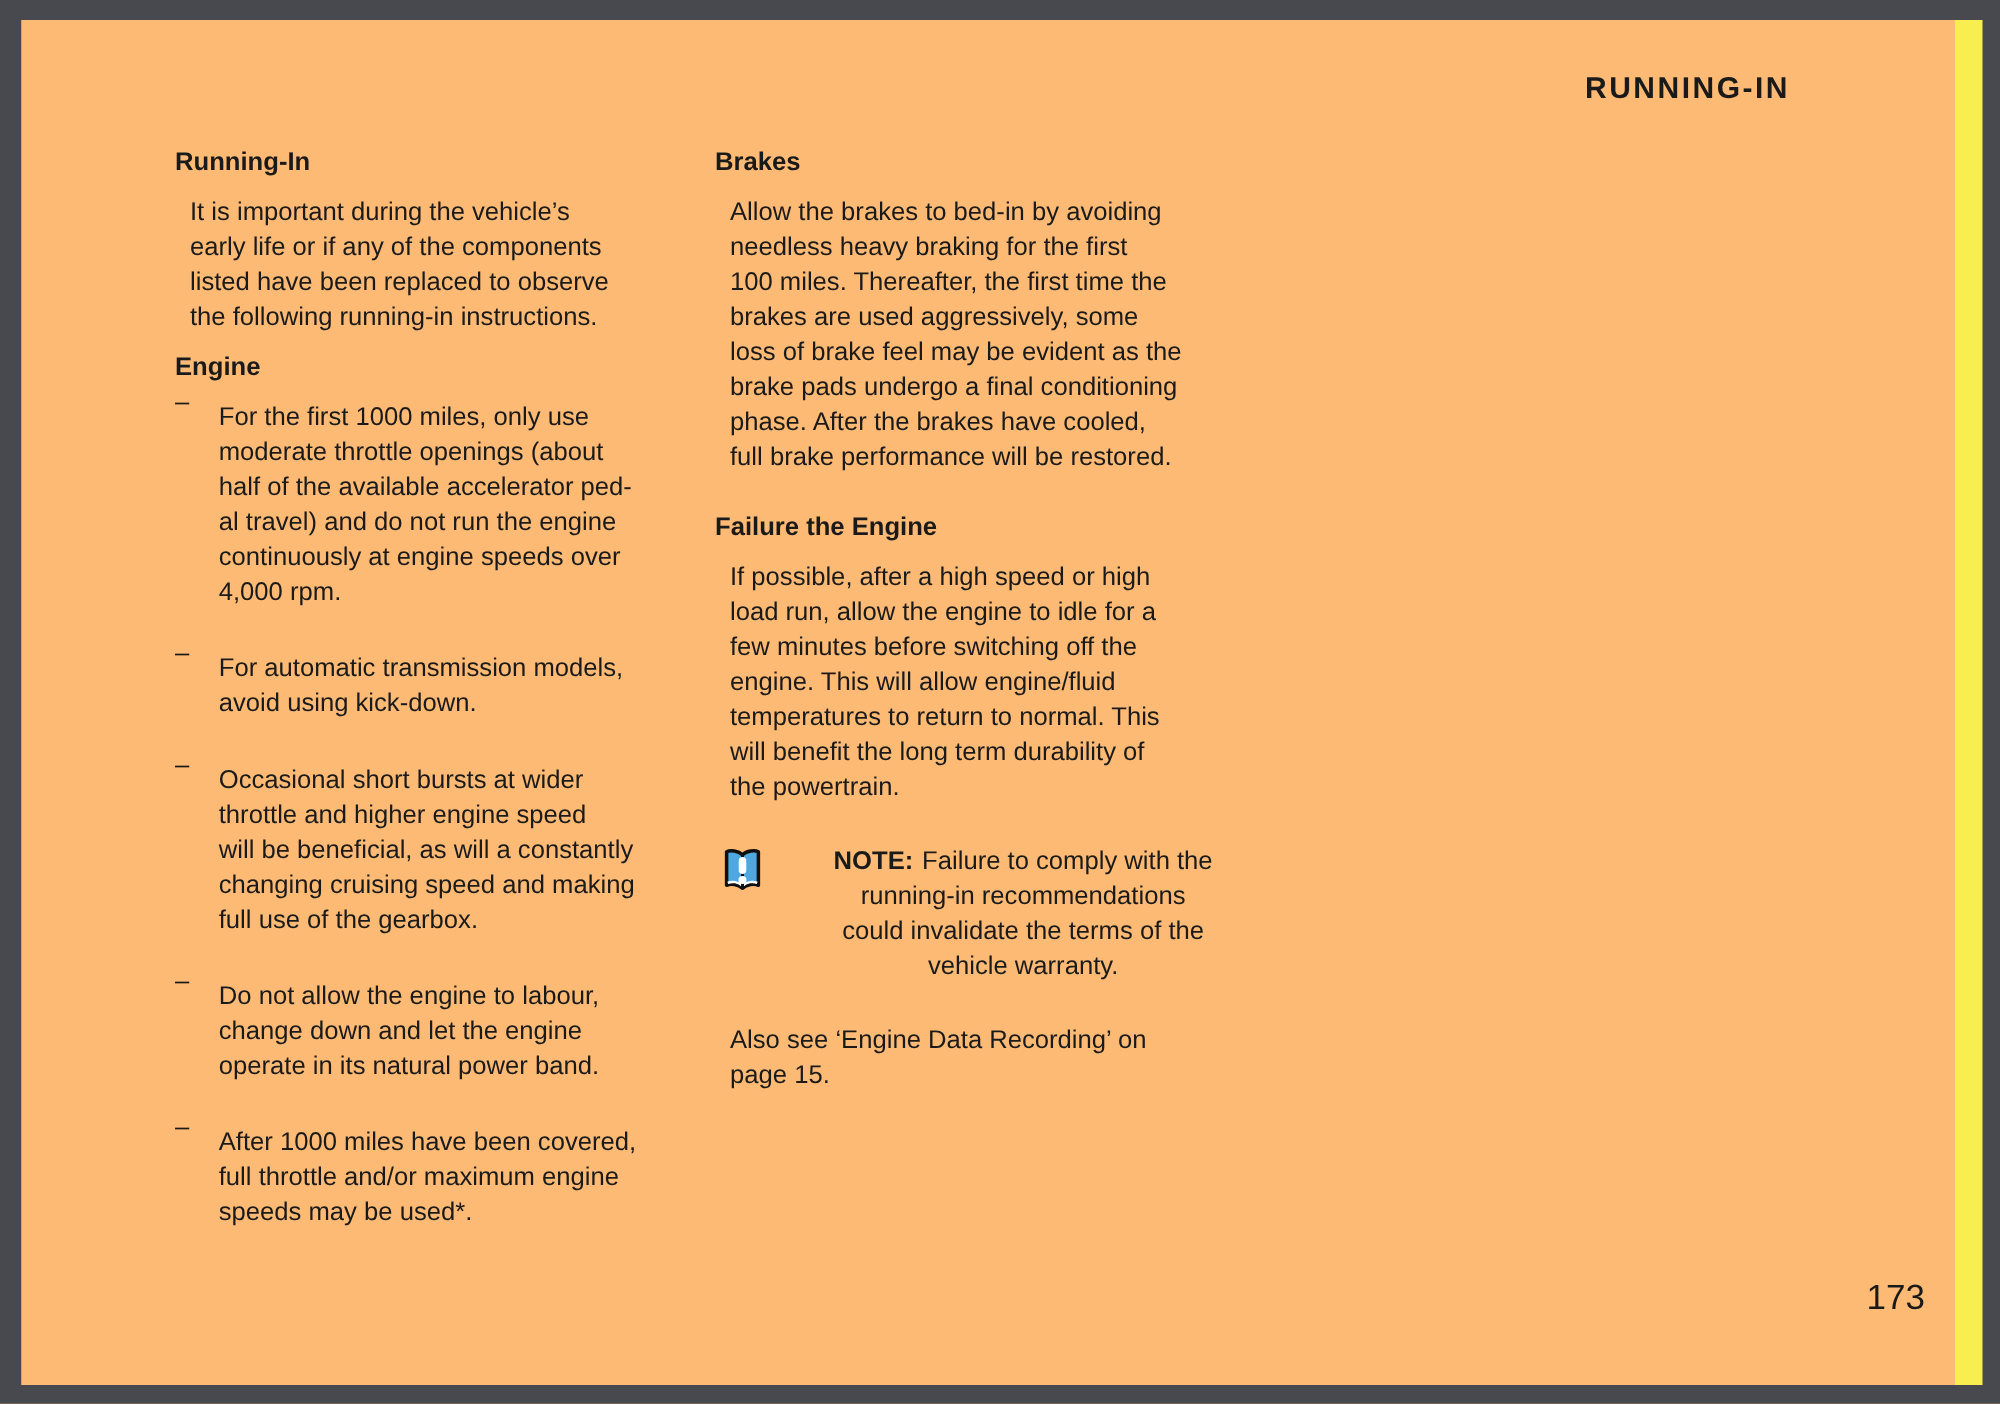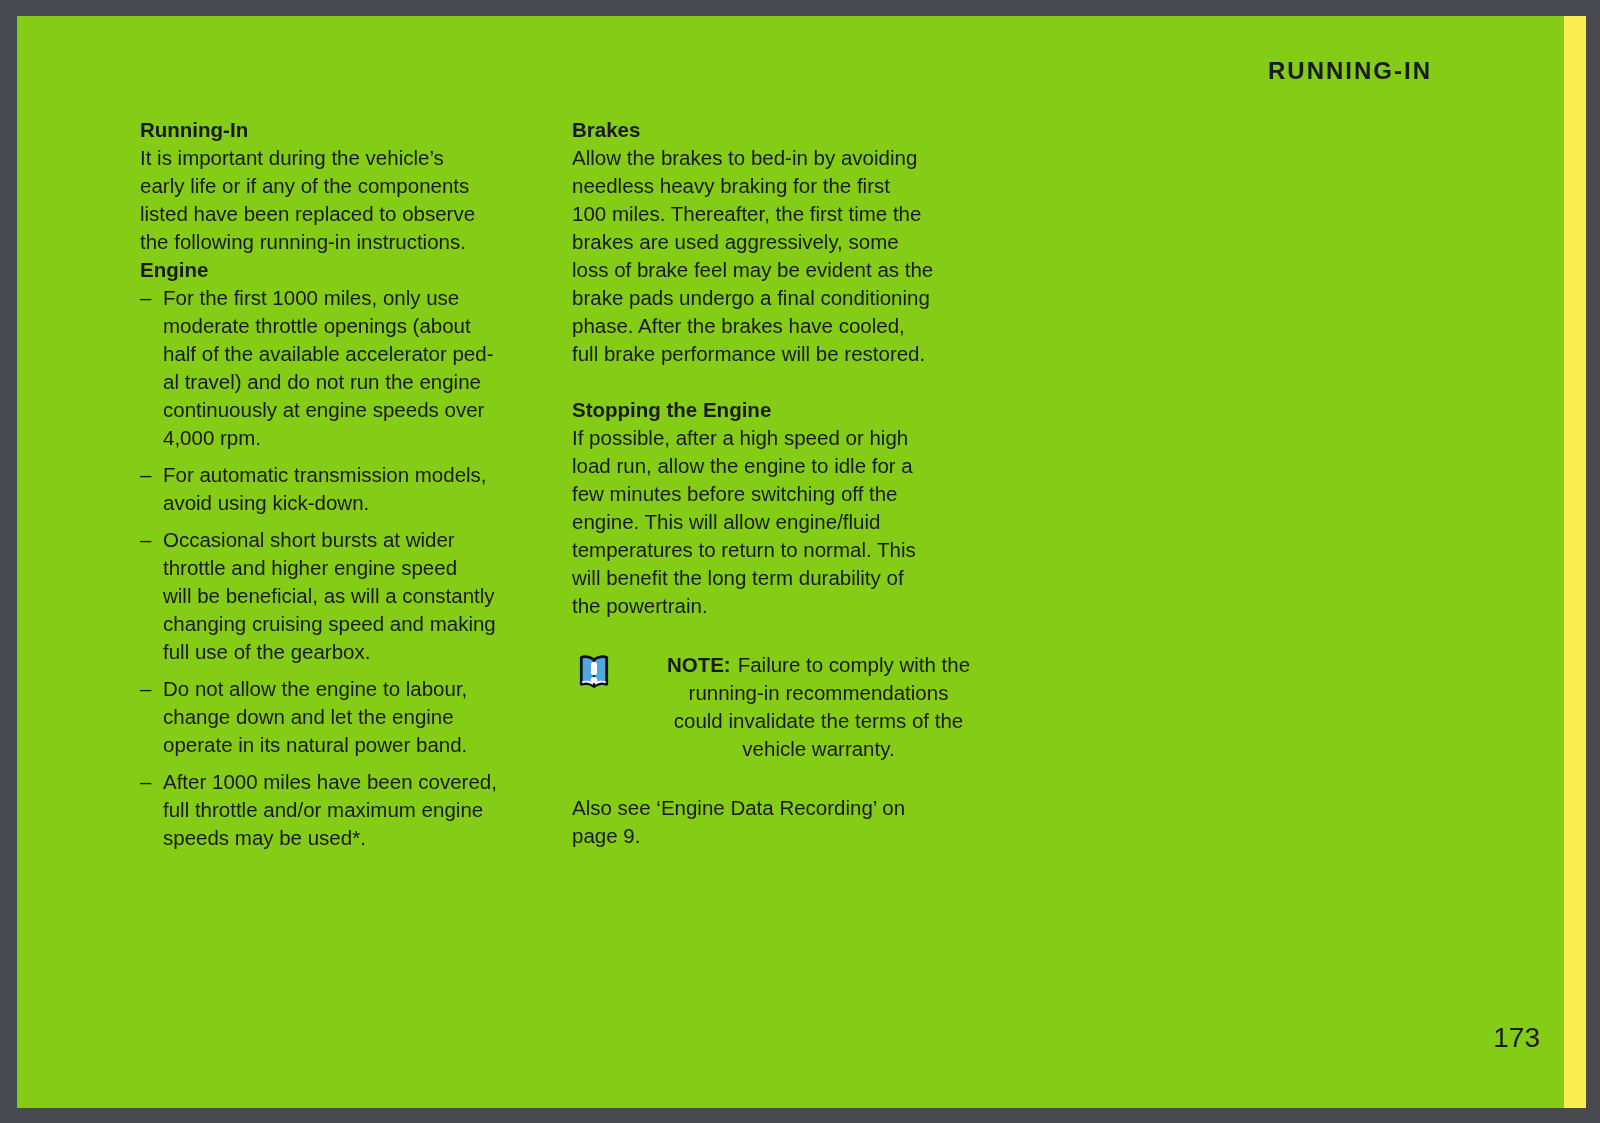--- a/index.html
+++ b/index.html
@@ -7,40 +7,40 @@
     width:1600px; height:1123px;
     background:#48494E;
     font-family:"Liberation Sans", sans-serif;
     color:#1A1A1A;
     -webkit-font-smoothing:antialiased;
   }
   .stage { position:relative; width:1600px; height:1123px; overflow:hidden; }
   .sheet {
     position:absolute; left:17px; top:16px;
     width:1547px; height:1092px;
-    background:#84cc16;
+    background:#fdba74;
   }
   .stripe {
     position:absolute; left:1564px; top:16px;
     width:22px; height:1092px;
     background:#F8EE4F;
   }
   .page-header {
     position:absolute; top:41px; right:132px;
     font-size:24px; font-weight:700; letter-spacing:2px;
   }
   .pageno {
     position:absolute; top:1006px; right:24px;
     font-size:28px;
   }
   .col { position:absolute; top:100px; }
   .col1 { left:123px; width:432px; }
   .col2 { left:555px; width:442px; }
   .h  { font-size:20.5px; line-height:28px; font-weight:700; margin:0; }
-  .b  { font-size:20.5px; line-height:28px; margin:0; white-space:pre-line; }
+  .b  { font-size:20.5px; line-height:28px; margin:12px; white-space:pre-line; }
   .mt-engine   { }
   .mt-tyres    { margin-top:23px; }
   .mt-stopping { margin-top:28px; }
   ul.bullets { list-style:none; margin:0; padding:0; }
   ul.bullets li { display:flex; margin-bottom:9px; }
   ul.bullets .dash { flex:0 0 23px; font-size:20.5px; line-height:28px; }
   ul.bullets .btxt { flex:1; }
   .footnote { margin-top:1px; }
   .note { display:flex; margin-top:31px;text-align:center; }
   .note-icon { flex:0 0 32px; margin-left:6px; margin-right:13px; padding-top:2px; }
@@ -107,21 +107,21 @@
       <p class="b">Allow the brakes to bed-in by avoiding
 needless heavy braking for the first
 100 miles. Thereafter, the first time the
 brakes are used aggressively, some
 loss of brake feel may be evident as the
 brake pads undergo a final conditioning
 phase. After the brakes have cooled,
 full brake performance will be restored.</p>
 
 
-      <h3 class="h mt-stopping">Stopping the Engine</h3>
+      <h3 class="h mt-stopping">Failure the Engine</h3>
       <p class="b">If possible, after a high speed or high
 load run, allow the engine to idle for a
 few minutes before switching off the
 engine. This will allow engine/fluid
 temperatures to return to normal. This
 will benefit the long term durability of
 the powertrain.</p>
 
       <div class="note">
         <span class="note-icon">
@@ -133,20 +133,20 @@
             <circle cx="17" cy="28.6" r="3.4" fill="#FFFFFF"></circle>
           </svg>
         </span>
         <div class="note-body"><span class="note-label">NOTE:</span><span>Failure to comply with the
 running-in recommendations
 could invalidate the terms of the
 vehicle warranty.</span></div>
       </div>
 
       <p class="b also-see">Also see ‘Engine Data Recording’ on
-page 9.</p>
+page 15.</p>
     </div>
 
     <div class="pageno">173</div>
   </div>
 
   <div class="stripe"></div>
 </div>
 
 </body></html>

